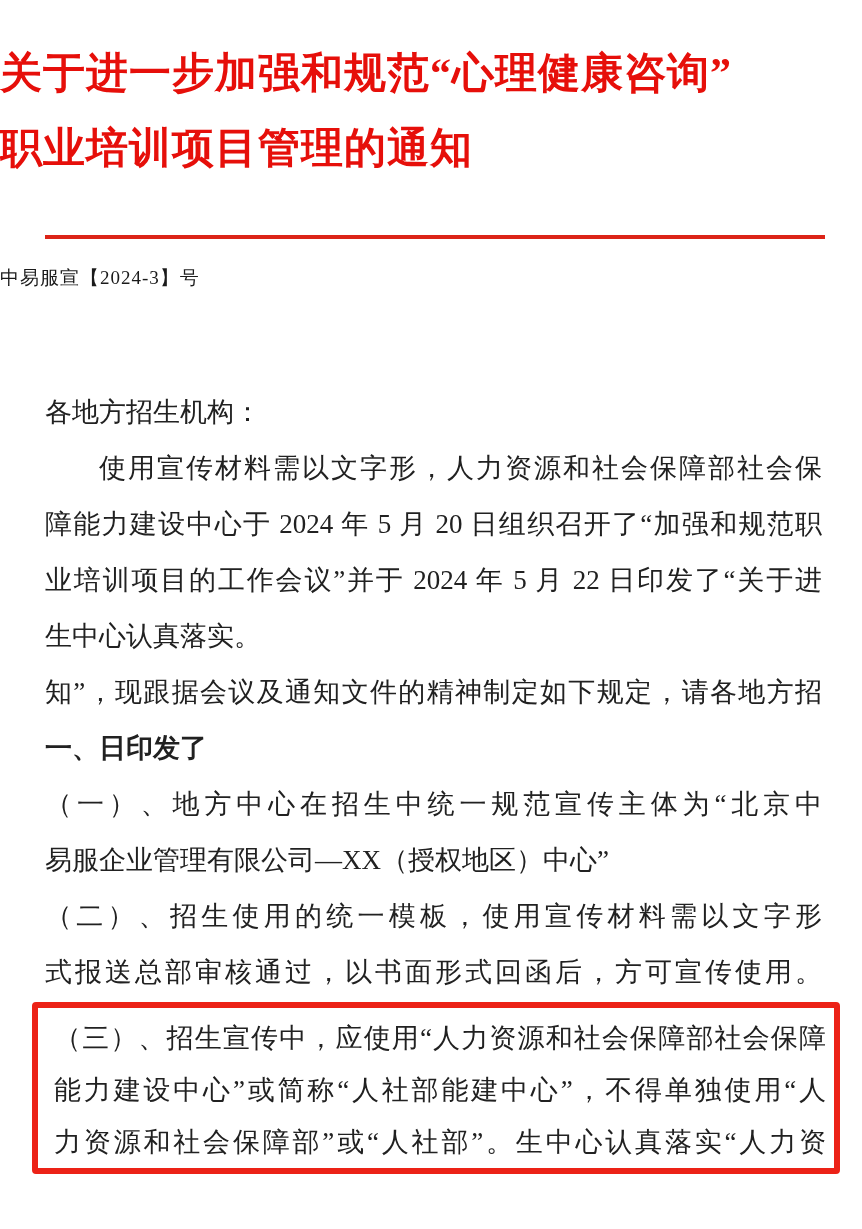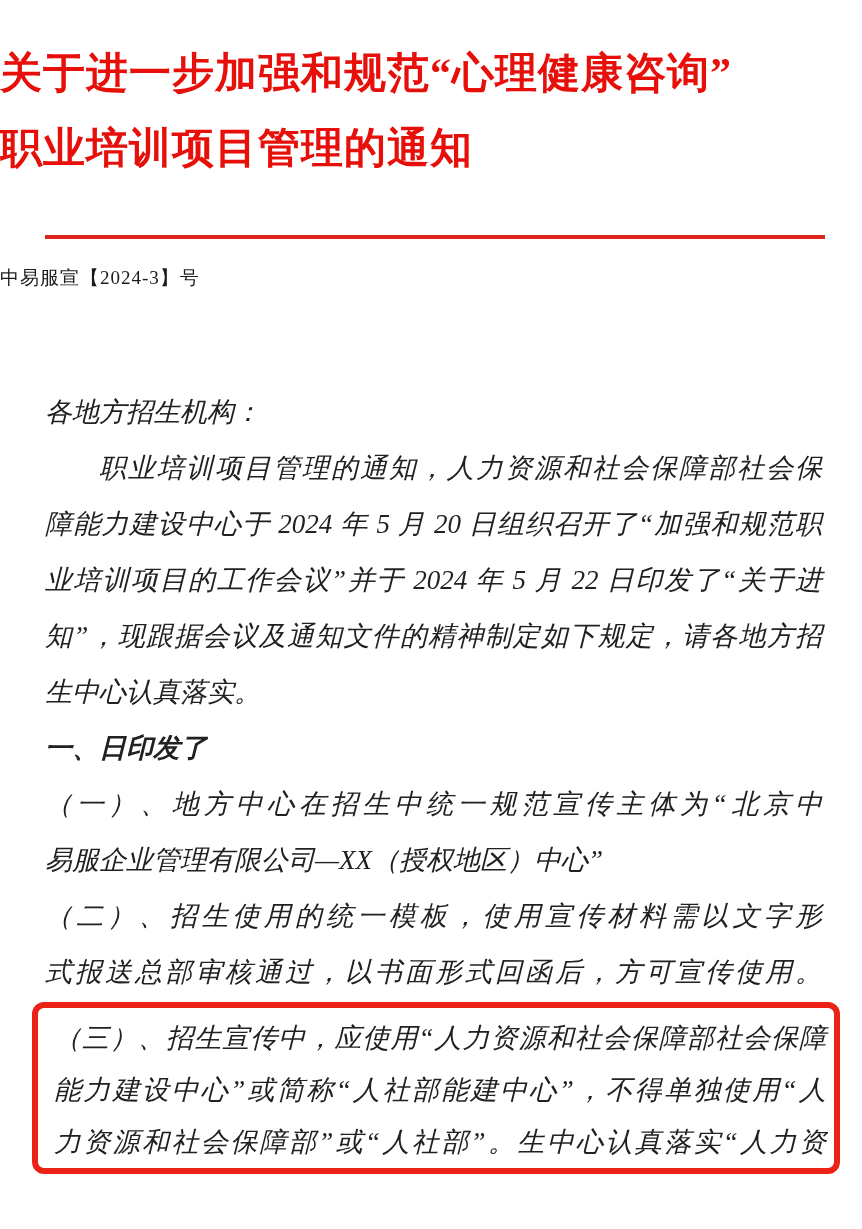--- a/index.html
+++ b/index.html
@@ -35,40 +35,39 @@
   .docnum{
     margin-top:26px;
     font-size:19px;
     line-height:26px;
     letter-spacing:1px;
     color:#1a1a1a;
   }
   .content{
     margin:93px 40px 8px 45px;
     font-size:27px;
-    font-style:italic;
   }
   .bline{
     line-height:56px;
     height:56px;
     text-align:left;
   }
   .bline.stretch{
     text-align:justify;
     text-align-last:justify;
     text-justify:inter-character;
   }
   .bline.indent{ text-indent:54px; }
   .heading{ font-weight:bold; }
   .hlbox{
     box-sizing:border-box;
     width:808px;
     margin:2px 0 0 -13px;
     border:6px solid var(--box-red);
-    border-radius:12px;
+    border-radius:4px;
     padding:4px 8px 0 16px;
   }
   .hlbox .bline{
     line-height:52px;
     height:52px;
   }
 </style>
 </head>
 <body>
 
@@ -81,25 +80,25 @@
 
   <div class="divider"></div>
 
   <div class="docnum">中易服宣【2024-3】号</div>
 
   <div class="content">
 
     <div class="bline">各地方招生机构：</div>
 
     <div id="intro-lines">
-        <div class="bline stretch indent">职业培训项目管理的通知，人力资源和社会保障部社会保</div>
+        <div class="bline stretch indent">使用宣传材料需以文字形，人力资源和社会保障部社会保</div>
         <div class="bline stretch">障能力建设中心于 2024 年 5 月 20 日组织召开了“加强和规范职</div>
         <div class="bline stretch">业培训项目的工作会议”并于 2024 年 5 月 22 日印发了“关于进</div>
+        <div class="bline">生中心认真落实。</div>
         <div class="bline stretch">知”，现跟据会议及通知文件的精神制定如下规定，请各地方招</div>
-        <div class="bline">生中心认真落实。</div>
       </div>
 
     <div class="bline heading">一、日印发了</div>
 
     <div id="item1-lines">
         <div class="bline stretch">（一）、地方中心在招生中统一规范宣传主体为“北京中</div>
         <div class="bline">易服企业管理有限公司—XX（授权地区）中心”</div>
       </div>
 
     <div id="item2-lines">

